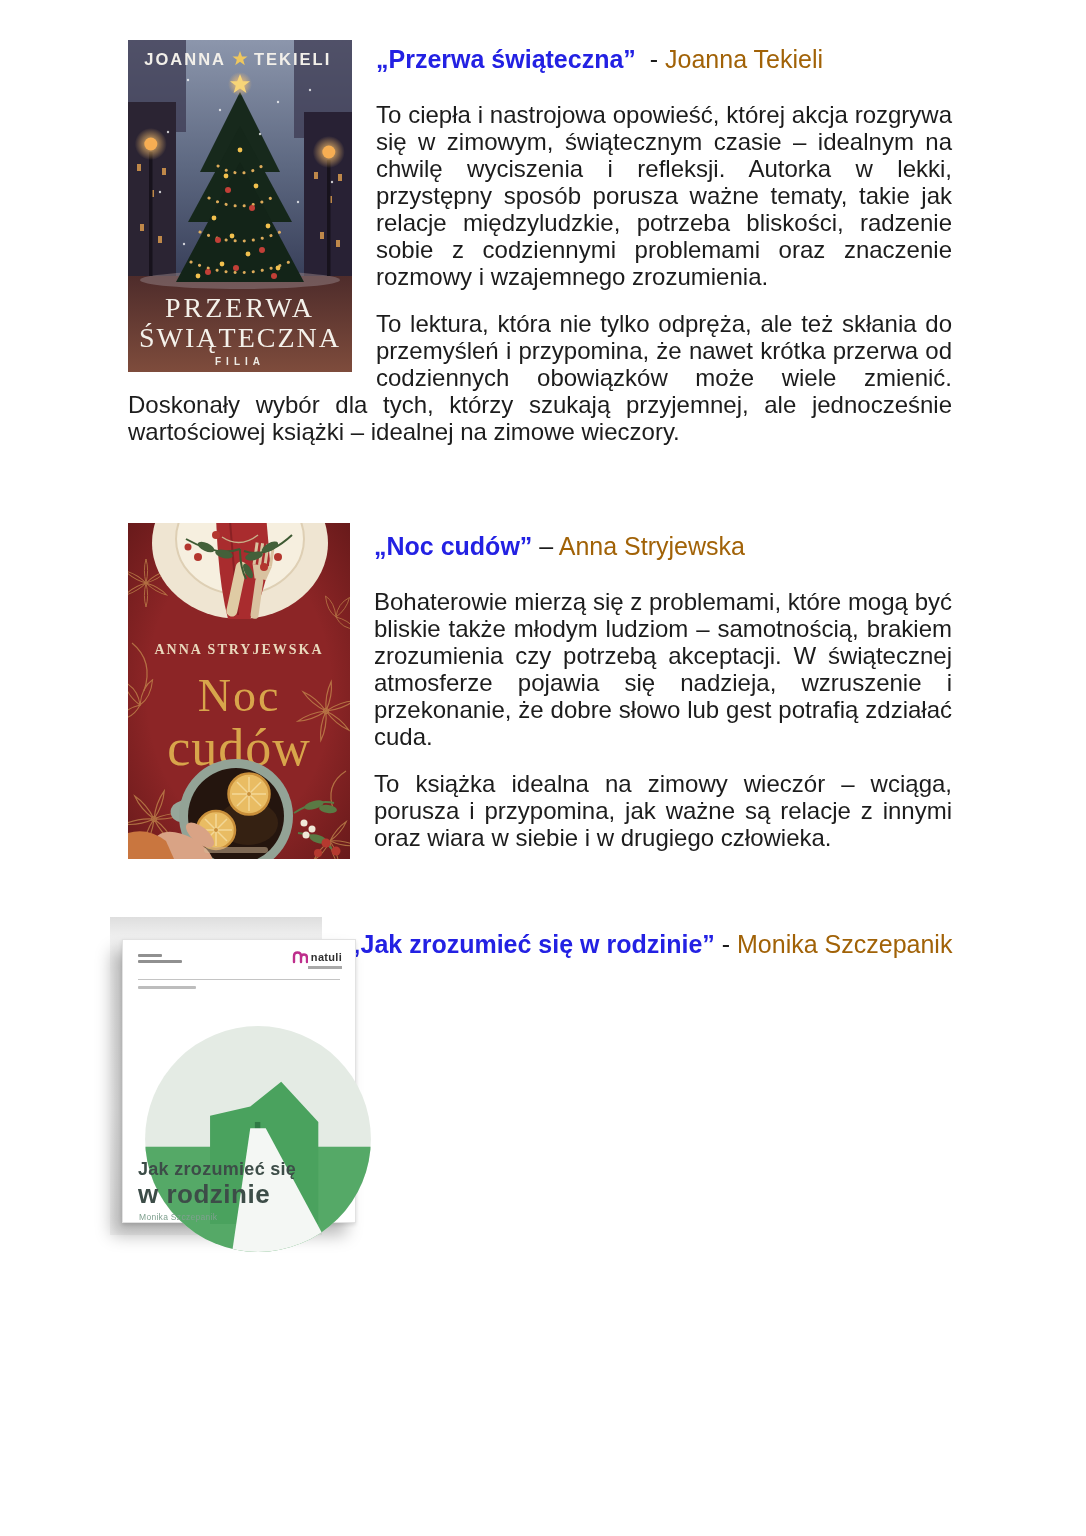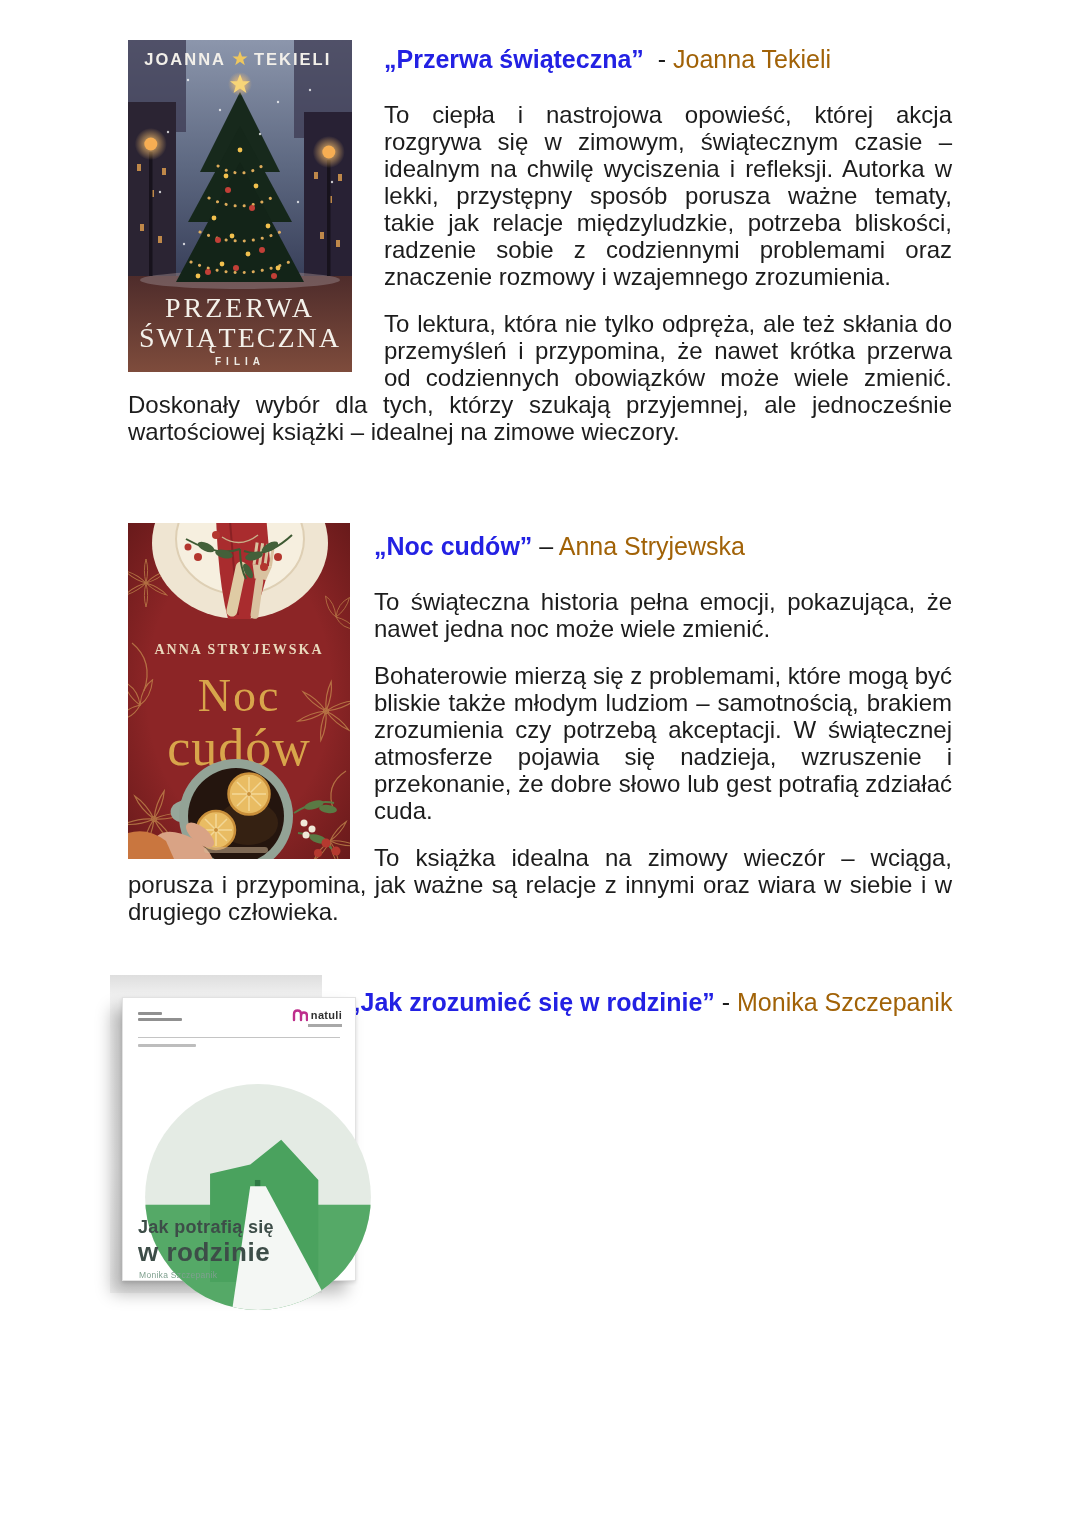--- a/index.html
+++ b/index.html
@@ -5,21 +5,21 @@
   html,body{margin:0;padding:0;background:#ffffff;}
   .page{
     position:relative;width:1086px;height:1536px;background:#ffffff;
     font-family:"Liberation Sans",sans-serif;color:#1c1c1c;overflow:hidden;
   }
   section.book{display:flow-root;}
   .book-1{margin:40px 126px 0 128px;width:832px;}
   .book-2{margin:78px 126px 0 128px;width:832px;}
   .book-3{margin:50px 126px 0 110px;width:850px;}
   .cover{float:left;}
-  .cover-1{width:224px;height:332px;margin:0 32px 10px 0;}
+  .cover-1{width:224px;height:332px;margin:0 24px 10px 0;}
   .cover-2{width:222px;height:336px;margin:0 24px 8px 0;}
   .cover-3{width:212px;height:318px;margin:0 26px 8px 0;position:relative;
     background:linear-gradient(180deg,#dedede 0%,#efefef 6%,#fbfbfb 18%,#ffffff 60%,#f4f4f4 100%);}
   .cover svg{display:block;width:100%;height:100%;}
   h2{margin:4px 0 27px 0;font-size:25px;line-height:30px;font-weight:normal;}
   .book-2 h2{margin-top:8px;}
   .book-3 h2{margin-top:12px;}
   h2 .ttl{color:#2321e3;font-weight:bold;}
   h2 .sep{white-space:pre;color:#1c1c1c;}
   h2 .aut{color:#a16207;}
@@ -311,21 +311,20 @@
           <g fill="#b5392f">
             <circle cx="198" cy="320" r="4.5"></circle>
               <circle cx="208" cy="328" r="4.5"></circle>
               <circle cx="190" cy="330" r="4"></circle>
           </g>
         </g>
         <rect x="76" y="324" width="64" height="6" rx="3" fill="#d7be9c" opacity="0.5"></rect>
       </svg>
     </div>
     <h2><span class="ttl">„Noc cudów”</span><span class="sep"> – </span><span class="aut">Anna Stryjewska</span></h2>
-    <p class="body-par">To świąteczna historia pełna emocji, pokazująca, że nawet jedna noc może wiele zmienić.</p>
     <p class="body-par">Bohaterowie mierzą się z problemami, które mogą być bliskie także młodym ludziom – samotnością, brakiem zrozumienia czy potrzebą akceptacji. W świątecznej atmosferze pojawia się nadzieja, wzruszenie i przekonanie, że dobre słowo lub gest potrafią zdziałać cuda.</p>
     <p class="body-par">To książka idealna na zimowy wieczór – wciąga, porusza i przypomina, jak ważne są relacje z innymi oraz wiara w siebie i w drugiego człowieka.</p>
   </section>
 
   <section class="book book-3">
     <div class="cover cover-3">
       <div class="book3-photo">
         <div class="b3-meta">
           <div class="b3-bar" style="width:24px;"></div>
           <div class="b3-bar" style="width:44px;"></div>
@@ -347,21 +346,21 @@
             </defs>
           <circle cx="75" cy="75" r="73" fill="#e4ebe4"></circle>
           <g clip-path="url(#c3clip)">
             <rect x="0" y="80" width="150" height="70" fill="#55a967"></rect>
             <polygon points="44,60 70,54 90,38 114,64 114,130 44,130" fill="#4aa25e"></polygon>
             <rect x="73" y="64" width="3.5" height="14" fill="#2f7a45"></rect>
             <polygon points="70,68 80,68 124,150 58,150" fill="#f4f7f4"></polygon>
           </g>
         </svg>
         <div class="b3-title">
-          <div class="b3-t1">Jak potrafią się</div>
+          <div class="b3-t1">Jak zrozumieć się</div>
           <div class="b3-t2">w rodzinie</div>
         </div>
         <div class="b3-author">Monika Szczepanik</div>
       </div>
     </div>
     <h2><span class="ttl">„Jak zrozumieć się w rodzinie”</span><span class="sep"> - </span><span class="aut">Monika Szczepanik</span></h2>
   </section>
 
 </div>
 

